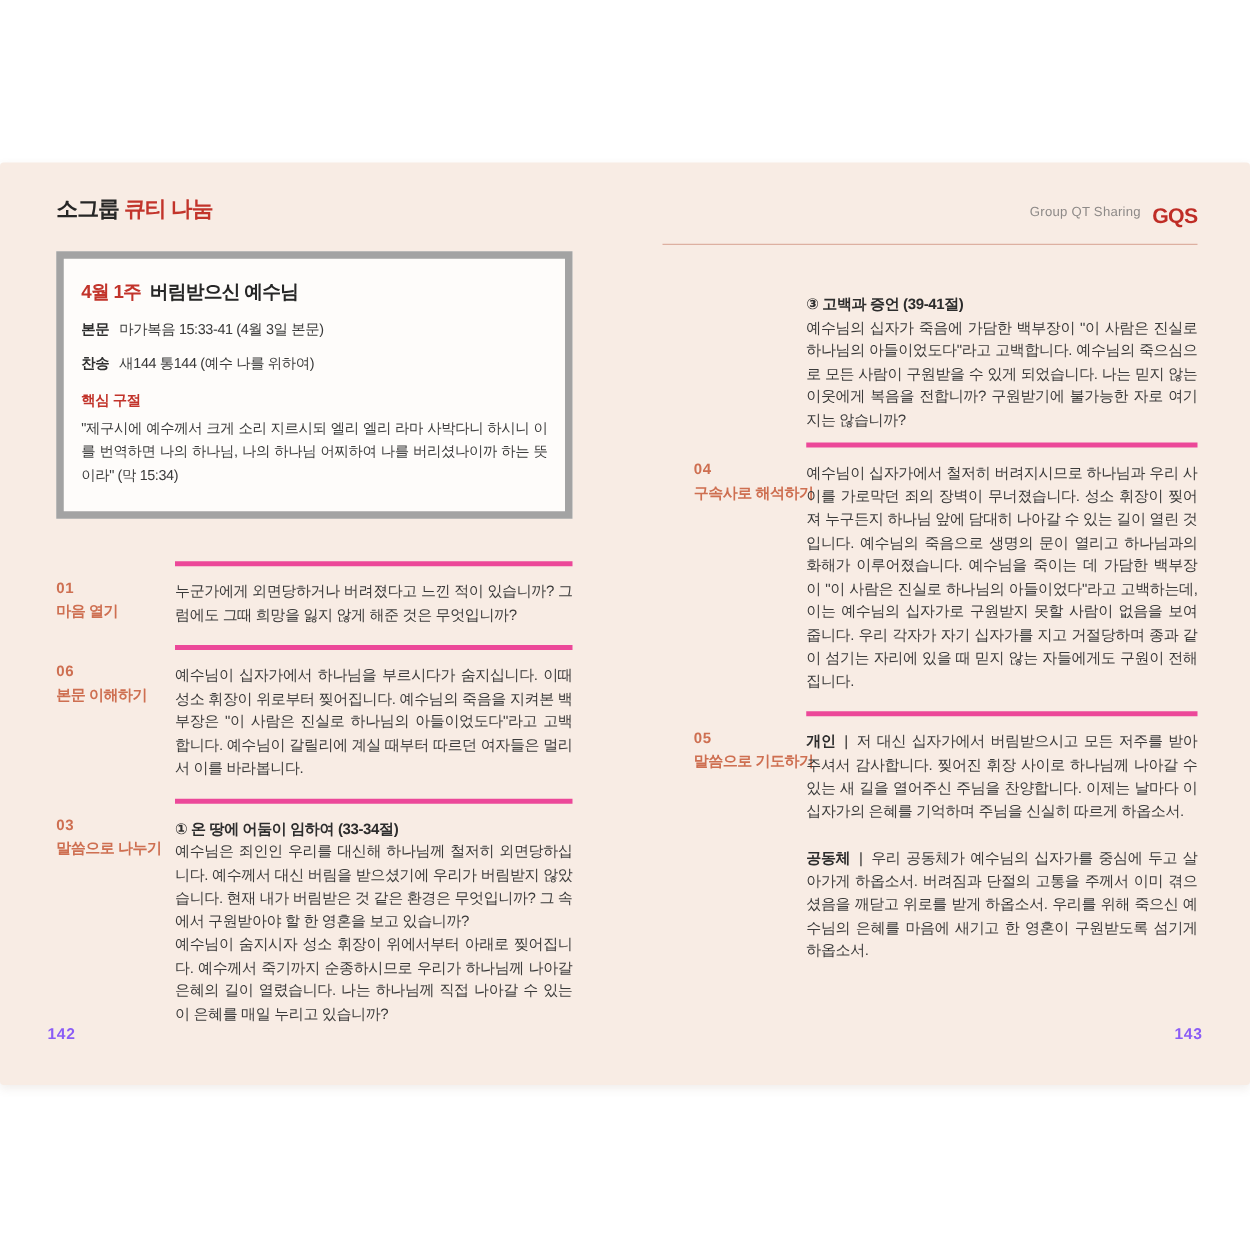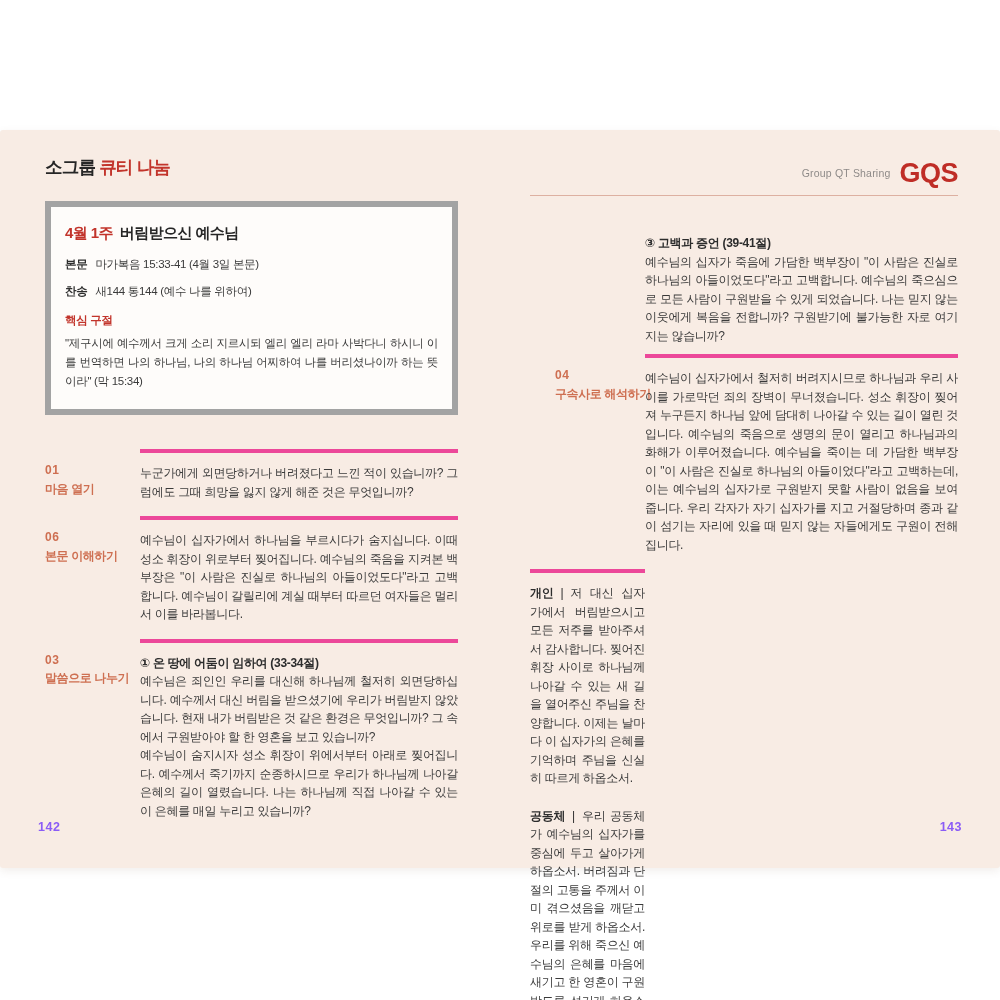--- a/index.html
+++ b/index.html
@@ -55,21 +55,21 @@
   .sec-body p.gap{margin-top:18px;}
   .pfx{font-weight:bold;color:#2c2c2c;}
   .sep{margin:0 7px;color:#2c2c2c;}
   
   .page-right{position:absolute;left:530px;top:0;width:428px;}
   .rp-header{
     margin-top:30px;text-align:right;padding-bottom:9px;
     border-bottom:1px solid #ddb0a1;
   }
   .rp-sub{font-size:10.5px;color:#8e8a88;margin-right:9px;vertical-align:5px;letter-spacing:0.2px;}
-  .rp-logo{font-size:27px;font-weight:bold;color:#bf2d26;letter-spacing:-0.5px;line-height:26px;}
+  .rp-logo{font-size:17px;font-weight:bold;color:#bf2d26;letter-spacing:-0.5px;line-height:26px;}
   .continuation{
     margin-top:38px;margin-left:115px;
     font-size:12px;line-height:18.5px;color:#3a3a3a;
     text-align:justify;word-break:break-all;letter-spacing:-0.3px;
   }
   .continuation p{margin:0;}
   .continuation p.h{font-weight:bold;color:#2c2c2c;text-align:left;}
   .page-right .sections{margin-top:9px;}
   .s05 .sec-body p.gap{margin-top:19px;}
   .footnote{
@@ -163,20 +163,24 @@
         <div class="label">
           <span class="num">04</span>
           <span>구속사로 해석하기</span>
         </div>
         <div class="sec-body">
           <p>예수님이 십자가에서 철저히 버려지시므로 하나님과 우리 사이를 가로막던 죄의 장벽이 무너졌습니다. 성소 휘장이 찢어져 누구든지 하나님 앞에 담대히 나아갈 수 있는 길이 열린 것입니다. 예수님의 죽음으로 생명의 문이 열리고 하나님과의 화해가 이루어졌습니다. 예수님을 죽이는 데 가담한 백부장이 "이 사람은 진실로 하나님의 아들이었다"라고 고백하는데, 이는 예수님의 십자가로 구원받지 못할 사람이 없음을 보여줍니다. 우리 각자가 자기 십자가를 지고 거절당하며 종과 같이 섬기는 자리에 있을 때 믿지 않는 자들에게도 구원이 전해집니다.</p>
         </div>
       </div>
 
       <div class="section s05">
+        <div class="label">
+          <span class="num">05</span>
+          <span>말씀으로 기도하기</span>
+        </div>
         <div class="sec-body">
           <p><span class="pfx">개인</span><span class="sep">|</span><span>저 대신 십자가에서 버림받으시고 모든 저주를 받아주셔서 감사합니다. 찢어진 휘장 사이로 하나님께 나아갈 수 있는 새 길을 열어주신 주님을 찬양합니다. 이제는 날마다 이 십자가의 은혜를 기억하며 주님을 신실히 따르게 하옵소서.</span></p>
           <p class="gap"><span class="pfx">공동체</span><span class="sep">|</span><span>우리 공동체가 예수님의 십자가를 중심에 두고 살아가게 하옵소서. 버려짐과 단절의 고통을 주께서 이미 겪으셨음을 깨닫고 위로를 받게 하옵소서. 우리를 위해 죽으신 예수님의 은혜를 마음에 새기고 한 영혼이 구원받도록 섬기게 하옵소서.</span></p>
         </div>
       </div>
 
     </div>
   </div>
 
 

